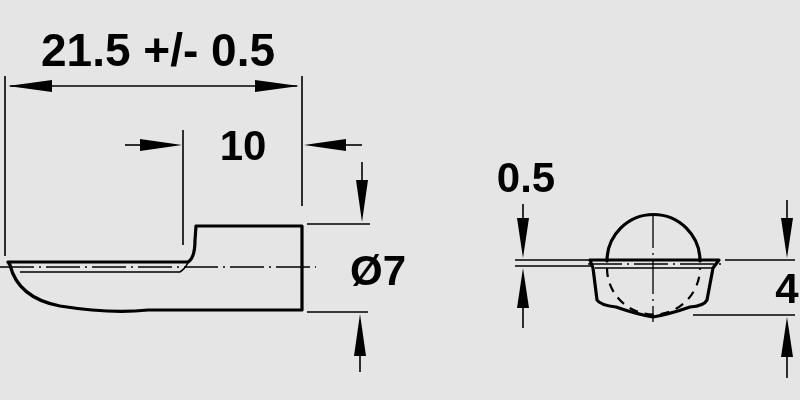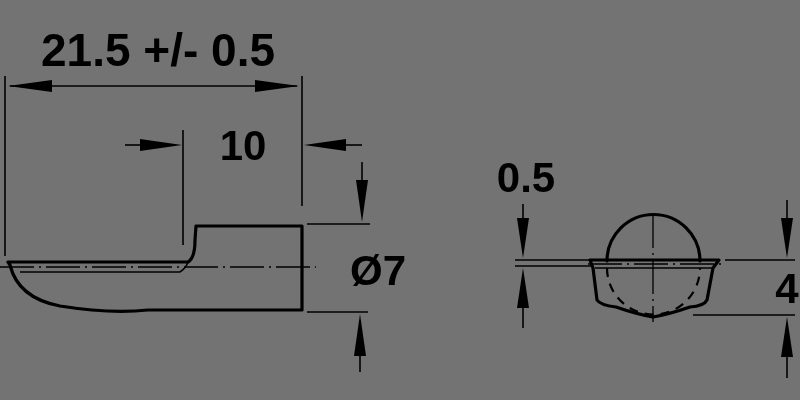--- a/index.html
+++ b/index.html
@@ -1,16 +1,16 @@
 <!DOCTYPE html>
 <html><head>
 <meta charset="utf-8">
 <style>
   html, body { margin: 0; padding: 0; background: #ffffff; }
-  #canvas { position: relative; width: 800px; height: 400px; overflow: hidden; background: #737373; }
+  #canvas { position: relative; width: 800px; height: 400px; overflow: hidden; background: #e5e5e5; }
   svg { position: absolute; left: 0; top: 0; }
   .dimtext { font-family: "Liberation Sans", sans-serif; font-weight: bold; fill: #000000; }
   .outline { fill: none; stroke: #000; stroke-width: 3.2; stroke-linejoin: round; stroke-linecap: round; }
   .thin { fill: none; stroke: #000; stroke-width: 1.6; }
   .center { fill: none; stroke: #000; stroke-width: 1.3; stroke-dasharray: 34 5 2 5; }
   .hidden { fill: none; stroke: #000; stroke-width: 2.2; stroke-dasharray: 9 7; }
   .arrow { fill: #000; stroke: none; }
 </style>
 </head>
 <body>

